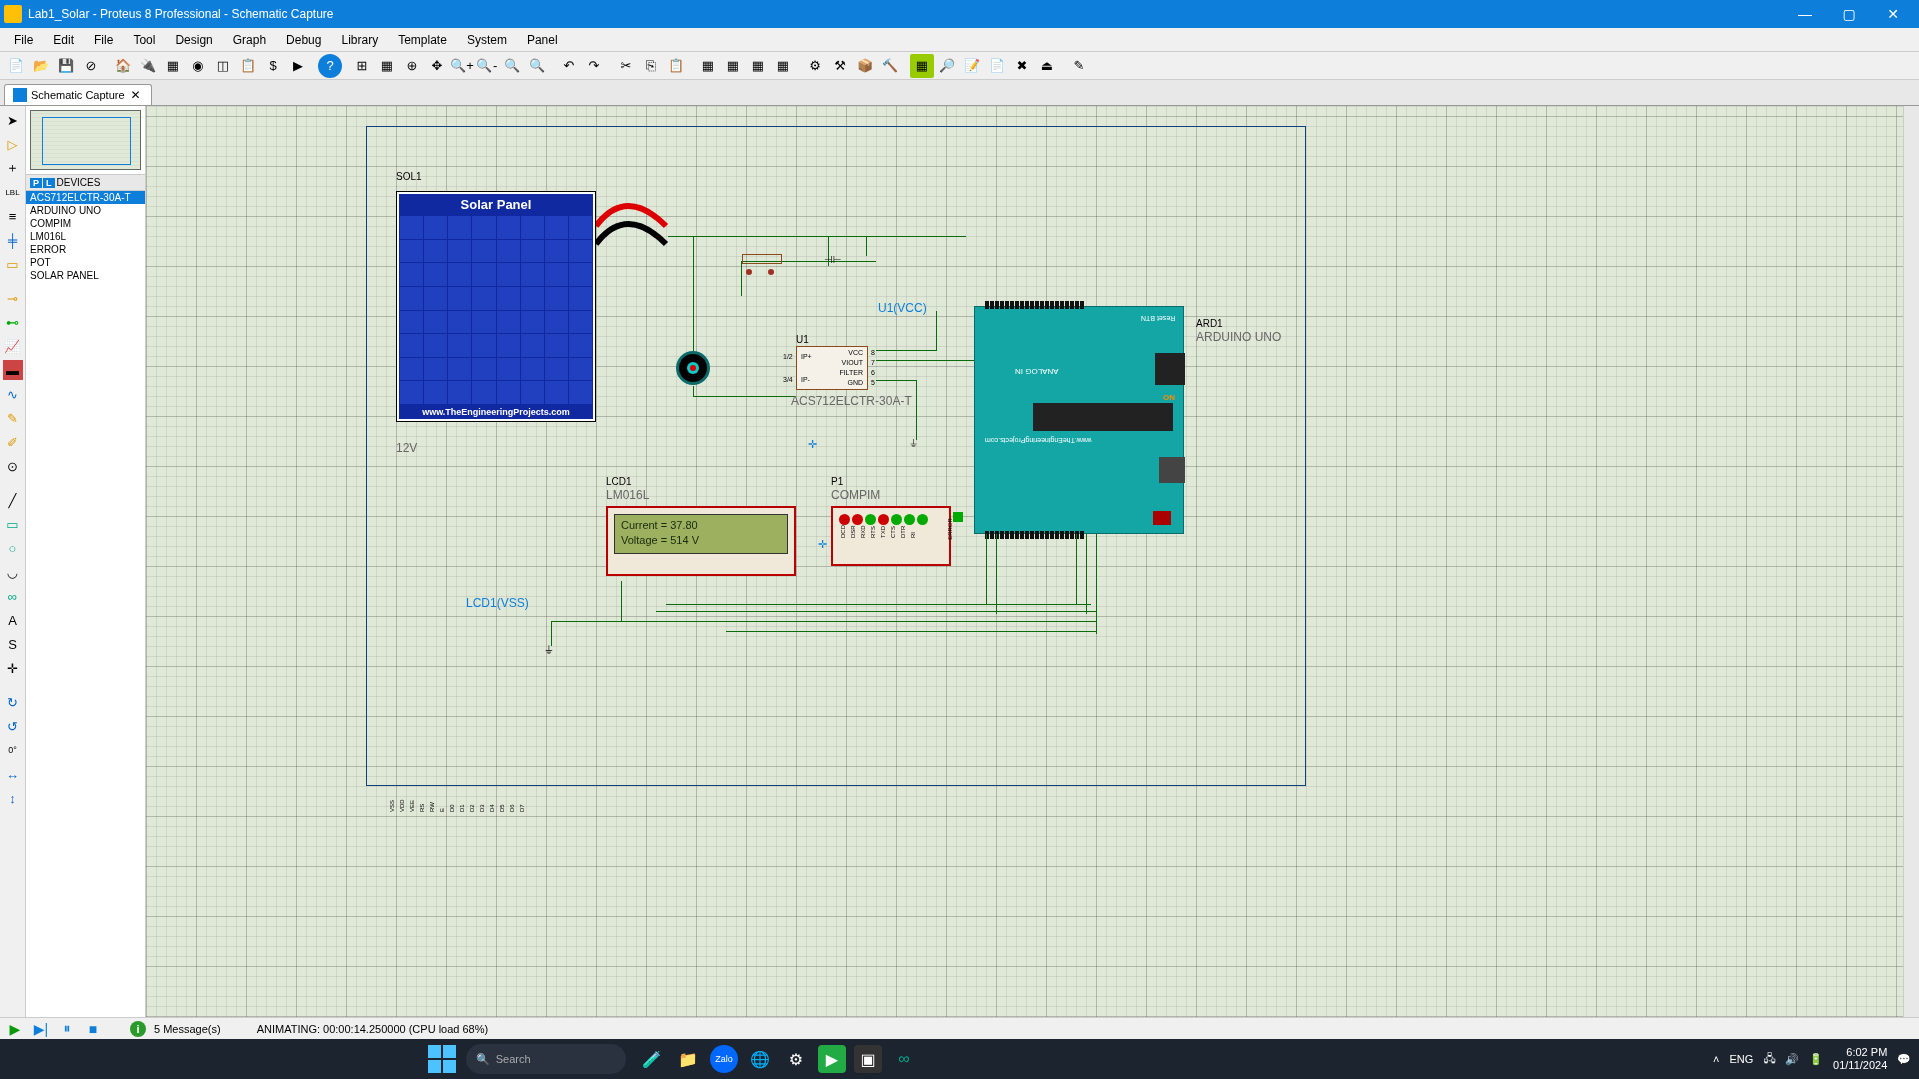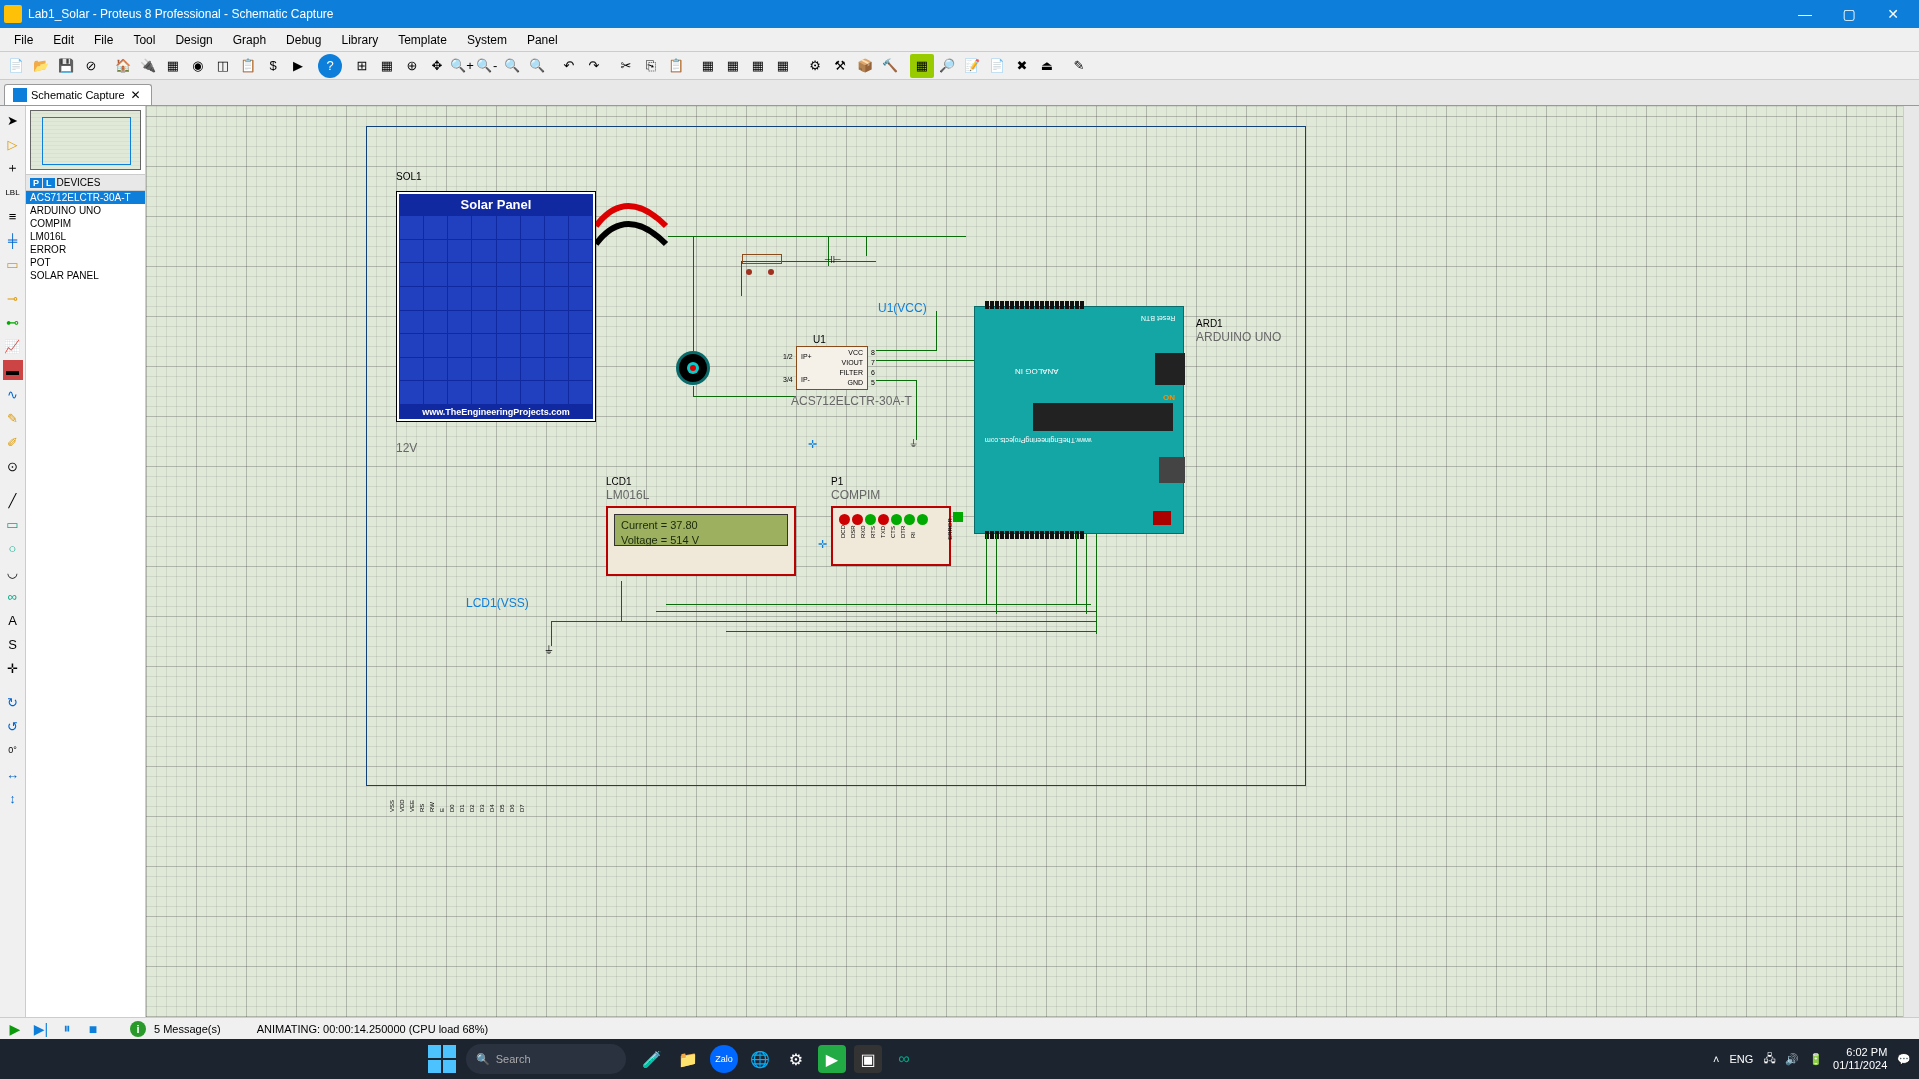--- a/index.html
+++ b/index.html
@@ -81,21 +81,21 @@
 .arduino .chip { position:absolute; left:58px; top:96px; width:140px; height:28px; background:#222; }
 .arduino .usb { position:absolute; right:-2px; top:46px; width:30px; height:32px; background:#222; }
 .arduino .pwr { position:absolute; right:-2px; top:150px; width:26px; height:26px; background:#444; }
 .arduino .reset { position:absolute; right:12px; bottom:8px; width:18px; height:14px; background:#a00; }
 .arduino .pinrow { position:absolute; display:flex; gap:1px; }
 .arduino .pinrow span { width:4px; height:8px; background:#111; }
 .arduino .label-rot { position:absolute; color:#fff; font-size:8px; transform:rotate(180deg); }
 
 
 .lcd { position:absolute; left:460px; top:400px; width:190px; height:70px; border:2px solid #b00; background:#f0e8d8; }
-.lcd-screen { margin:6px; height:32px; background:#9db060; border:1px solid #333; padding:3px 6px; font-family:monospace; font-size:11px; line-height:15px; color:#1a2a0a; }
+.lcd-screen { margin:6px; height:40px; background:#9db060; border:1px solid #333; padding:3px 6px; font-family:monospace; font-size:11px; line-height:15px; color:#1a2a0a; }
 .lcd-pins { position:absolute; bottom:-20px; left:6px; display:flex; gap:2px; }
 .lcd-pins span { font-size:6px; transform:rotate(-90deg); width:8px; }
 
 
 .compim { position:absolute; left:685px; top:400px; width:120px; height:60px; border:2px solid #b00; background:#f0e8d8; }
 .compim-leds { display:flex; gap:2px; padding:6px; }
 .compim-leds .led { width:11px; height:11px; border-radius:50%; }
 .compim-leds .led.r { background:#c00; }
 .compim-leds .led.g { background:#0a0; }
 .compim-pins { display:flex; gap:2px; padding:0 6px; }
@@ -374,21 +374,21 @@
       <div class="wire h" style="left:547px; top:290px; width:103px;"></div>
       <div class="wire h" style="left:595px; top:155px; width:135px;"></div>
       <div class="wire v" style="left:595px; top:155px; height:35px;"></div>
 
       <div class="node" style="left:600px; top:163px;"></div>
       <div class="node" style="left:622px; top:163px;"></div>
       <div style="position:absolute; left:596px; top:148px; width:40px; height:10px; border:1px solid #8a4a1a;"></div>
       <div class="wire v" style="left:682px; top:130px; height:30px;"></div>
       <div style="position:absolute; left:678px; top:148px; font-size:10px;">⊣⊢</div>
 
-      <div class="comp-label" style="left:650px; top:228px;padding-left:17px;">U1</div>
+      <div class="comp-label" style="left:650px; top:228px;">U1</div>
       <div class="acs">
         <div style="position:absolute; left:4px; top:6px;">IP+</div>
         <div style="position:absolute; left:4px; bottom:6px;">IP-</div>
         <div style="position:absolute; right:4px; top:2px;">VCC</div>
         <div style="position:absolute; right:4px; top:12px;">VIOUT</div>
         <div style="position:absolute; right:4px; top:22px;">FILTER</div>
         <div style="position:absolute; right:4px; top:32px;">GND</div>
         <div style="position:absolute; left:-14px; top:6px; font-size:7px;">1/2</div>
         <div style="position:absolute; left:-14px; bottom:6px; font-size:7px;">3/4</div>
         <div style="position:absolute; right:-8px; top:2px; font-size:7px;">8</div>

